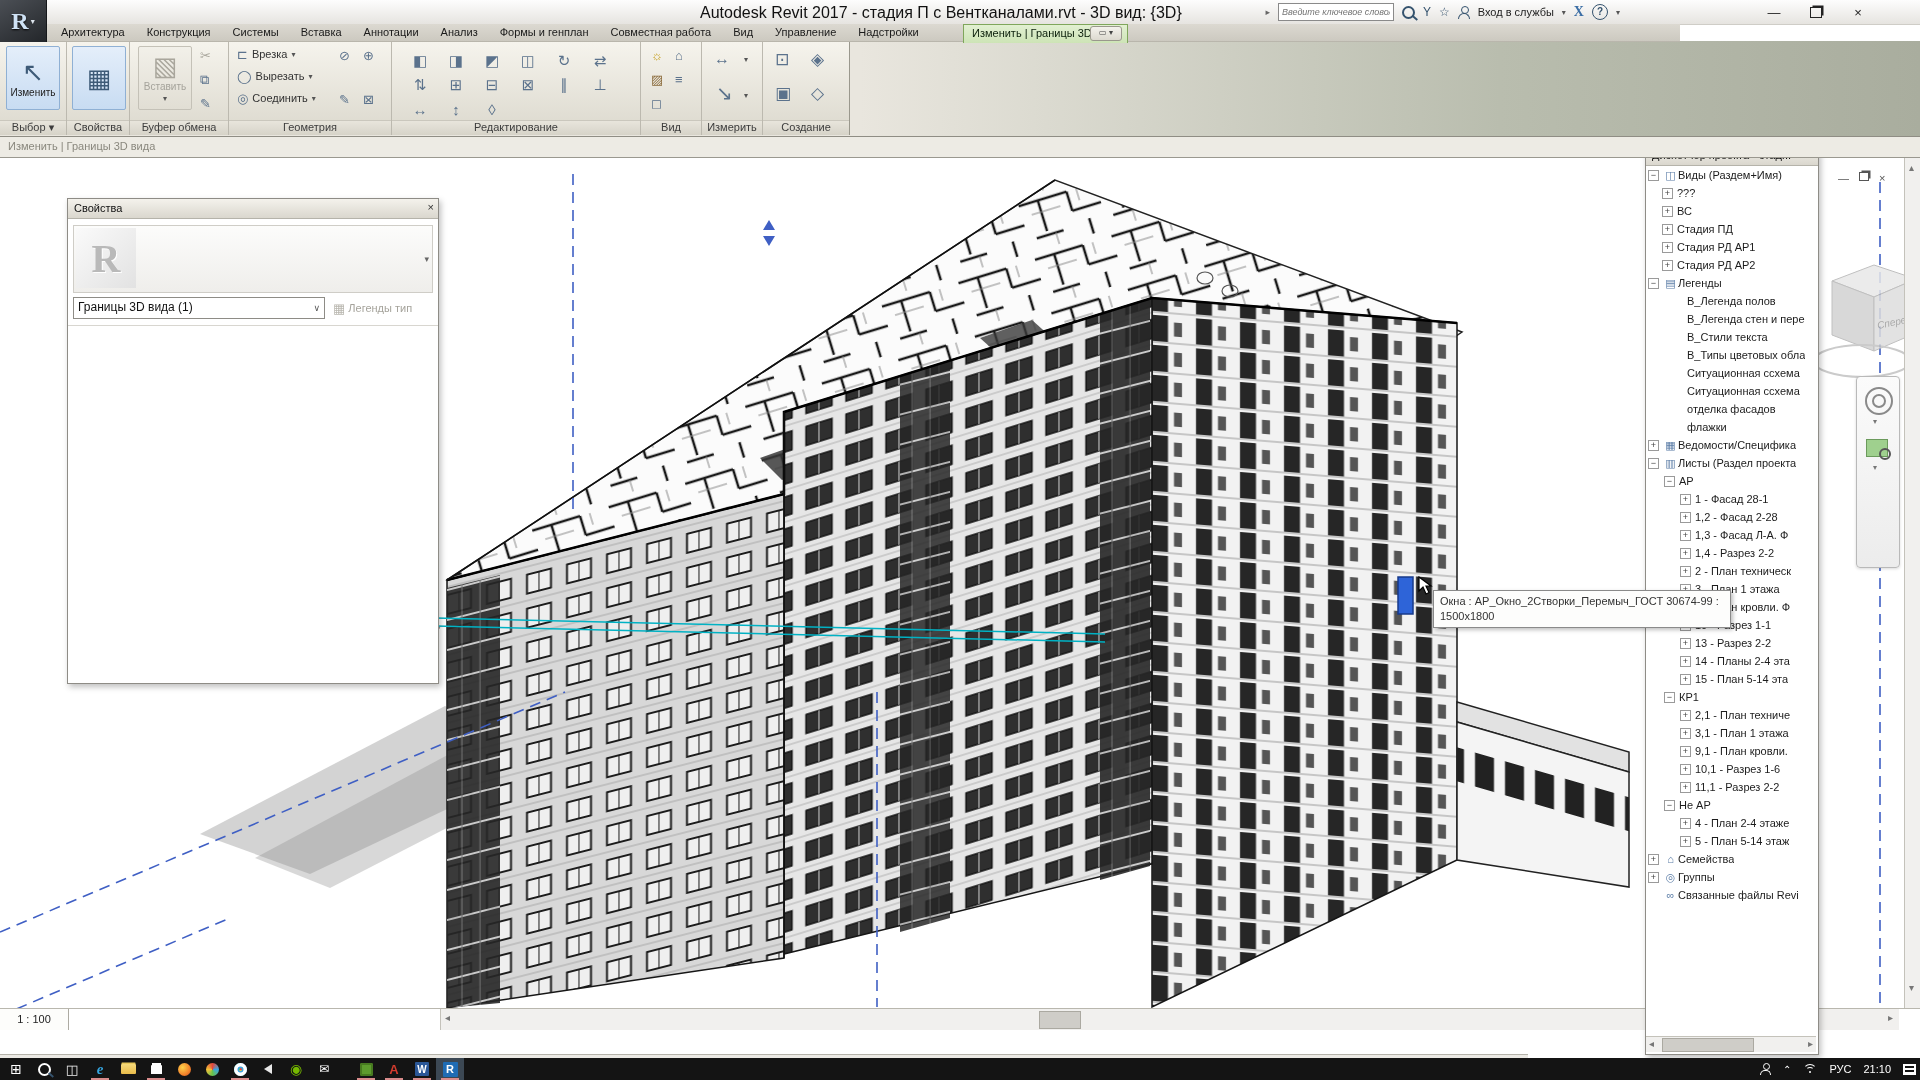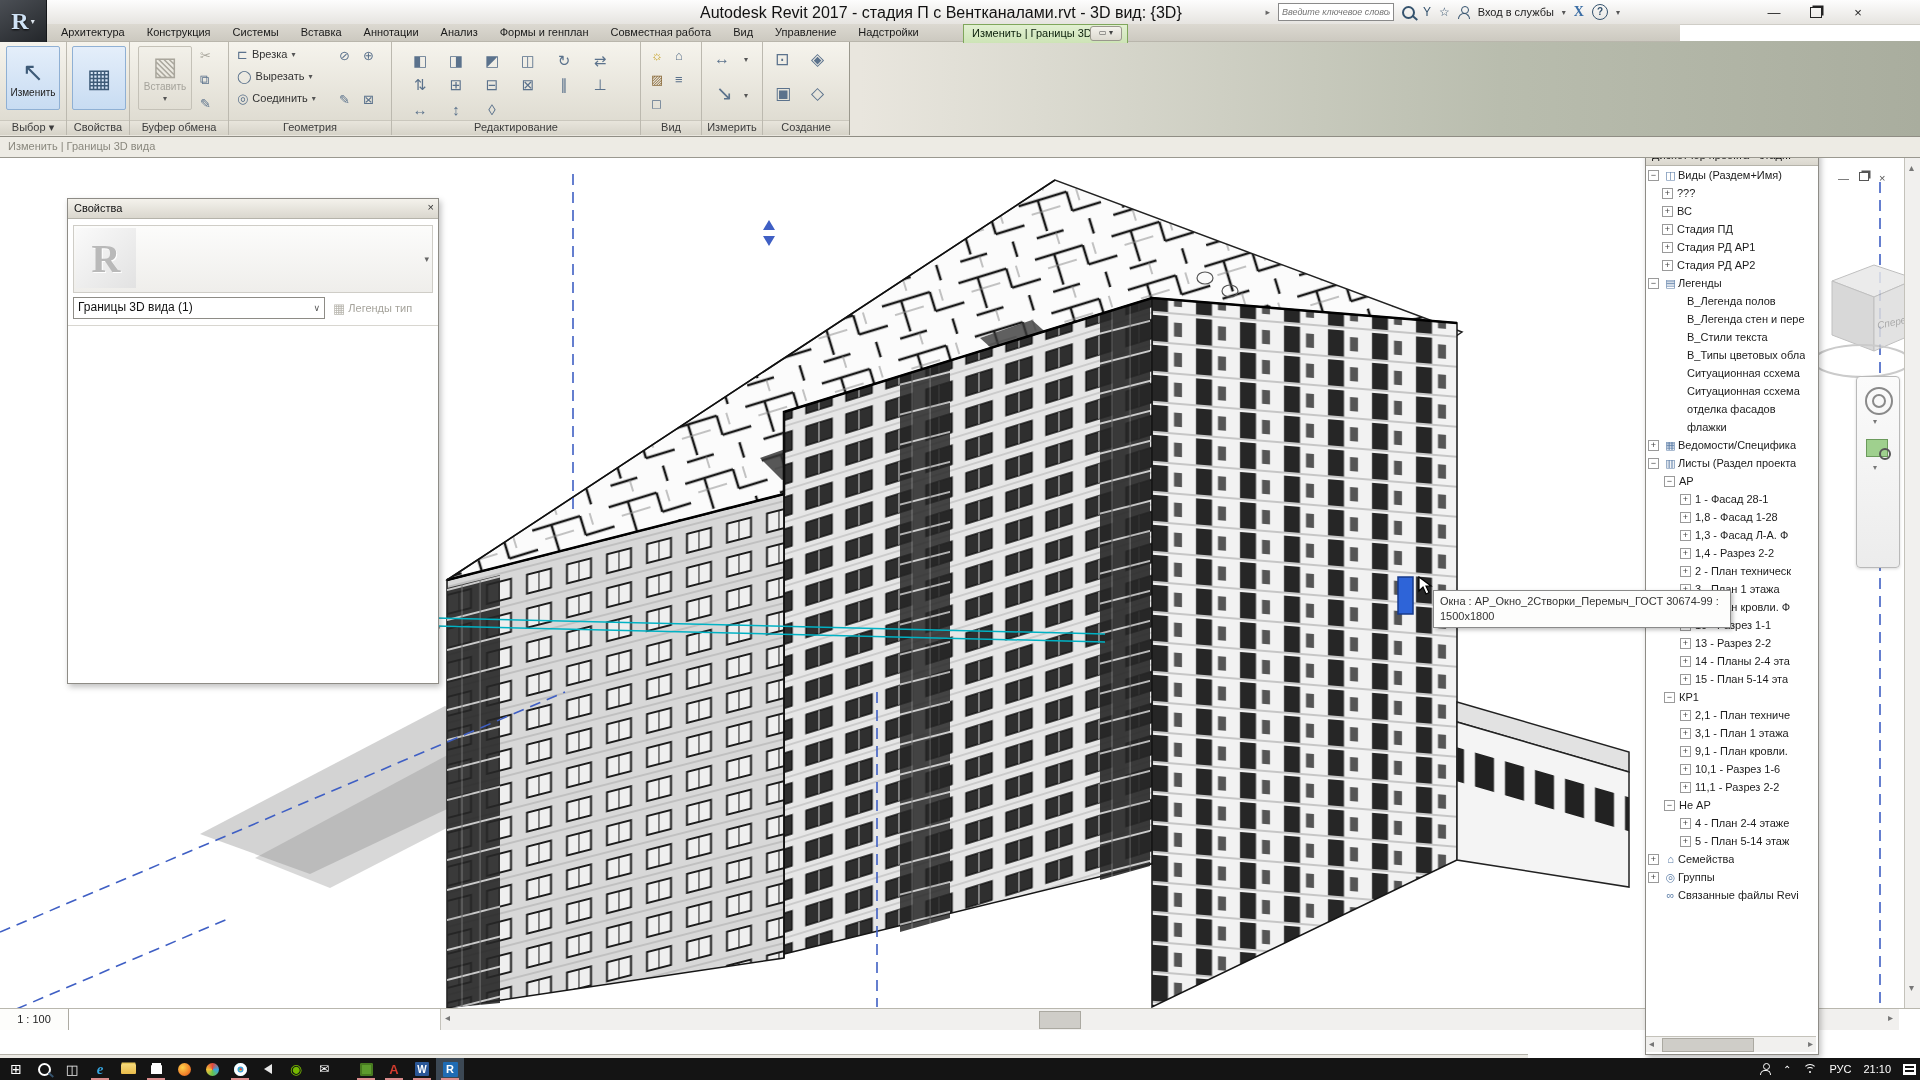--- a/index.html
+++ b/index.html
@@ -684,21 +684,21 @@
 
       <div class="trow" style="padding-left: 34px;">
         <span class="exp">+</span>
         <span class="tic"></span>
         <span class="tlabel">1 - Фасад 28-1</span>
       </div>
 
       <div class="trow" style="padding-left: 34px;">
         <span class="exp">+</span>
         <span class="tic"></span>
-        <span class="tlabel">1,8 - Фасад 1-28</span>
+        <span class="tlabel">1,2 - Фасад 2-28</span>
       </div>
 
       <div class="trow" style="padding-left: 34px;">
         <span class="exp">+</span>
         <span class="tic"></span>
         <span class="tlabel">1,3 - Фасад Л-А. Ф</span>
       </div>
 
       <div class="trow" style="padding-left: 34px;">
         <span class="exp">+</span>

